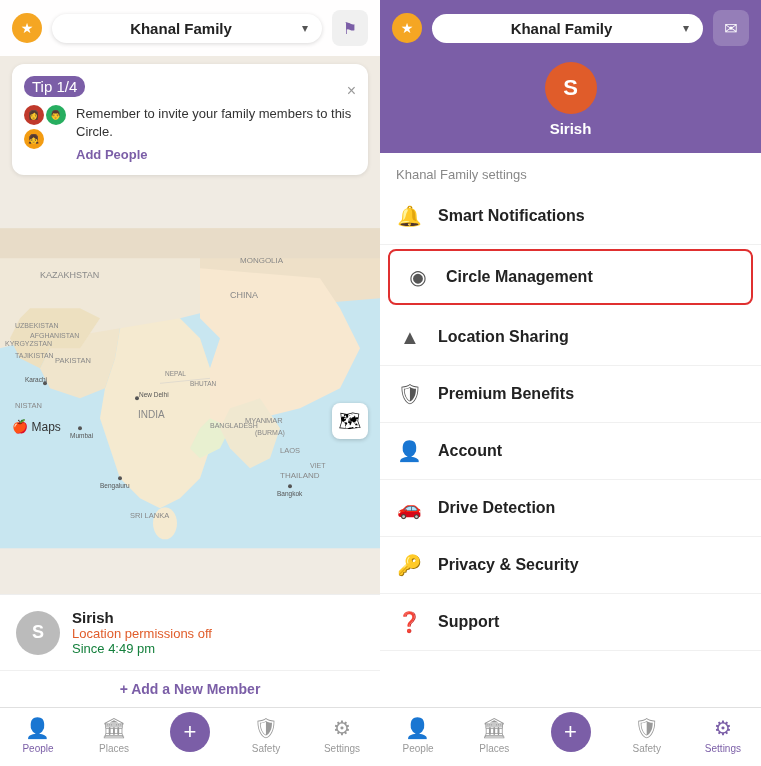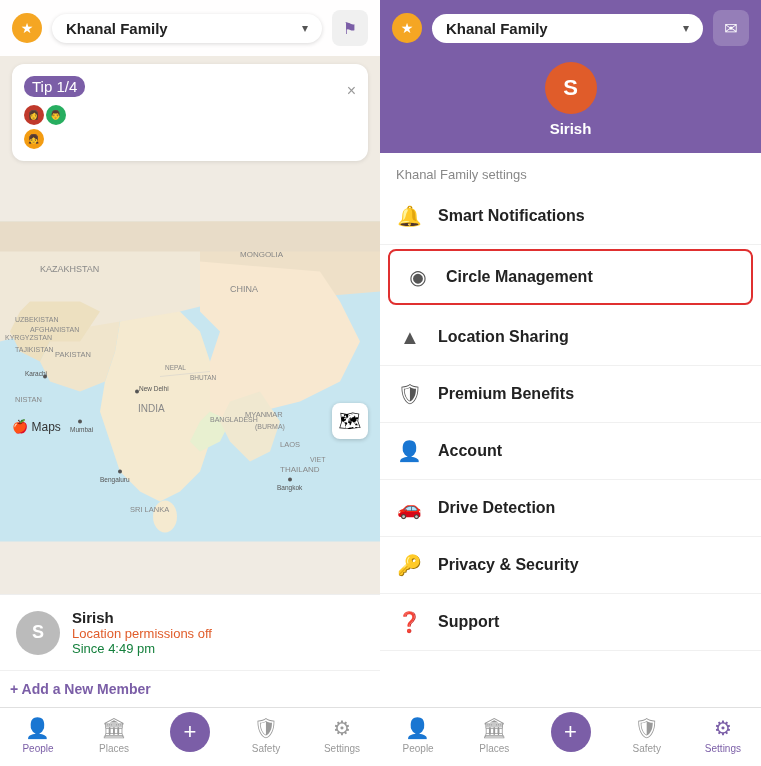--- a/index.html
+++ b/index.html
@@ -54,20 +54,21 @@
       justify-content: center;
       color: white;
       font-size: 14px;
     }
 
     .family-name {
       font-size: 15px;
       font-weight: 600;
       color: #222;
       flex: 1;
+      text-align: center;
     }
 
     .chevron-down {
       color: #555;
       font-size: 12px;
     }
 
     .flag-btn {
       width: 36px;
       height: 36px;
@@ -222,21 +223,21 @@
       color: #e05c2a;
       font-size: 13px;
     }
 
     .user-info .since {
       color: #15803d;
       font-size: 13px;
     }
 
     .add-member-btn {
-      text-align: left;
+      text-align: center;
       padding: 10px;
       background: white;
       color: #7b5ea7;
       font-size: 14px;
       font-weight: 600;
       border-top: 1px solid #f0f0f0;
     }
 
     
     .bottom-nav {
@@ -450,20 +451,24 @@
     </div>
     <div class="tip-content">
       <div class="tip-avatars">
         <div style="display:flex; gap:2px;">
           <div class="small-avatar" style="background:#c0392b; font-size:9px;">👩</div>
           <div class="small-avatar" style="background:#27ae60; font-size:9px;">👨</div>
         </div>
         <div style="display:flex; gap:2px; margin-top:2px;">
           <div class="small-avatar" style="background:#f39c12; font-size:9px;">👧</div>
         </div>
+      </div>
+      <div class="tip-text">
+        <p>Remember to invite your family members to this Circle.</p>
+        <span class="add-people-link">Add People</span>
       </div>
     </div>
   </div>
 
   <div class="map-area">
     <svg class="map-svg" viewBox="0 0 380 320" xmlns="http://www.w3.org/2000/svg">
 
       <rect width="380" height="320" fill="#c8e6f0"></rect>
 
       <path d="M0,0 L220,0 L220,80 L180,90 L160,110 L120,100 L80,120 L40,110 L0,120 Z" fill="#f0e8d8"></path>

